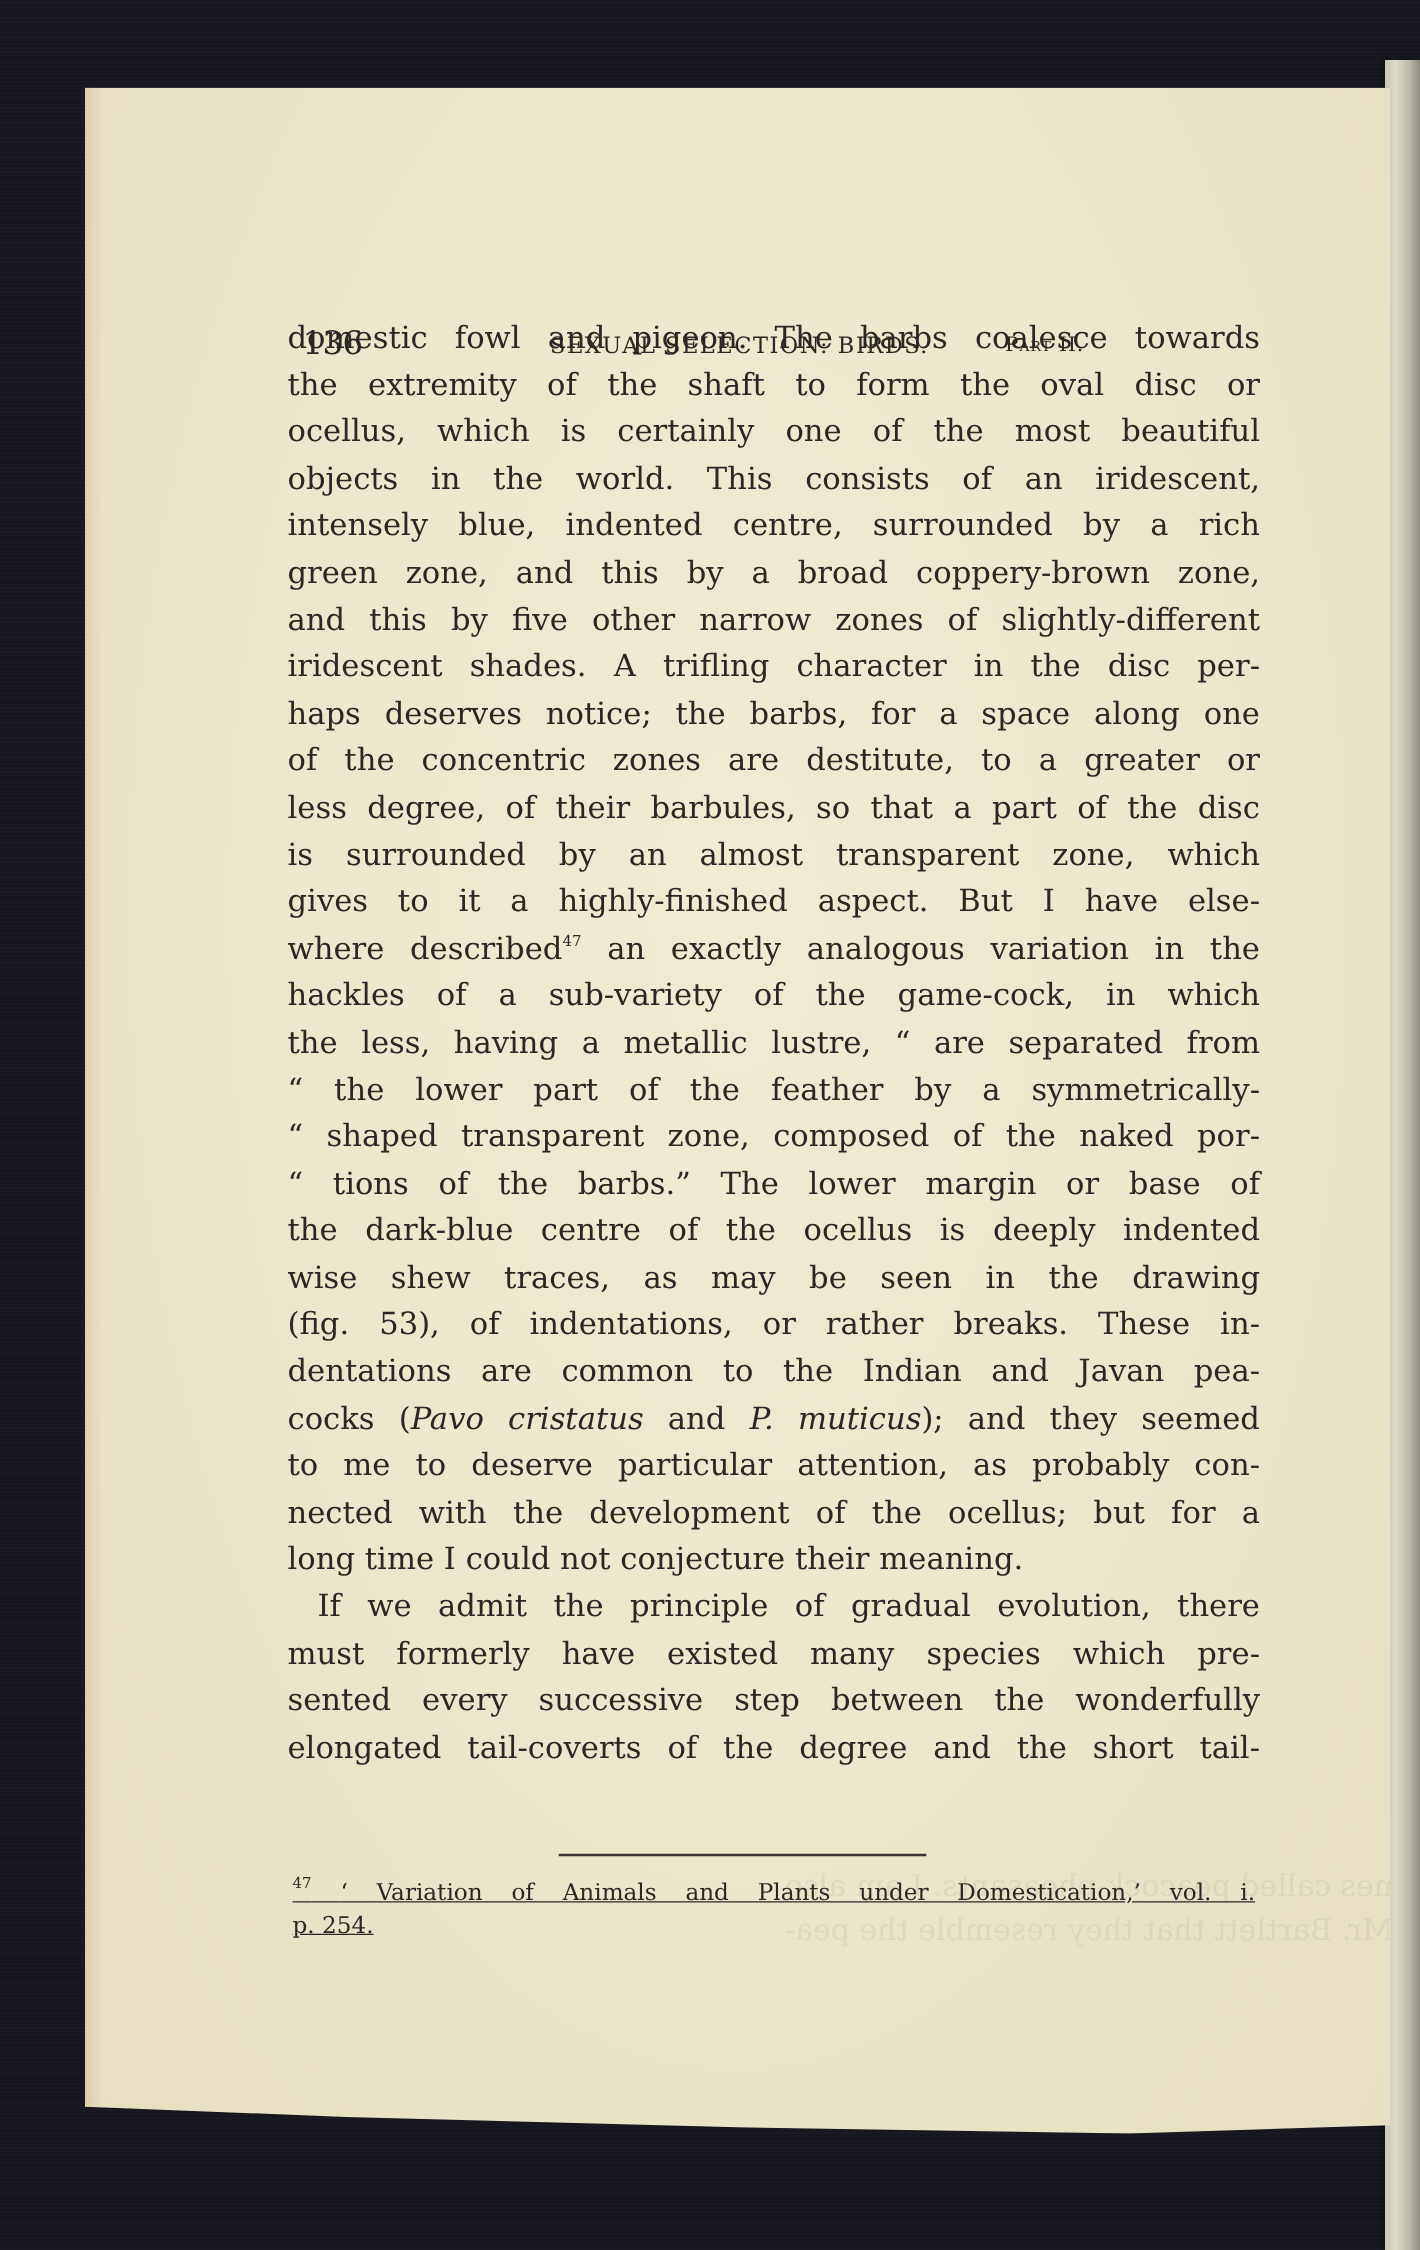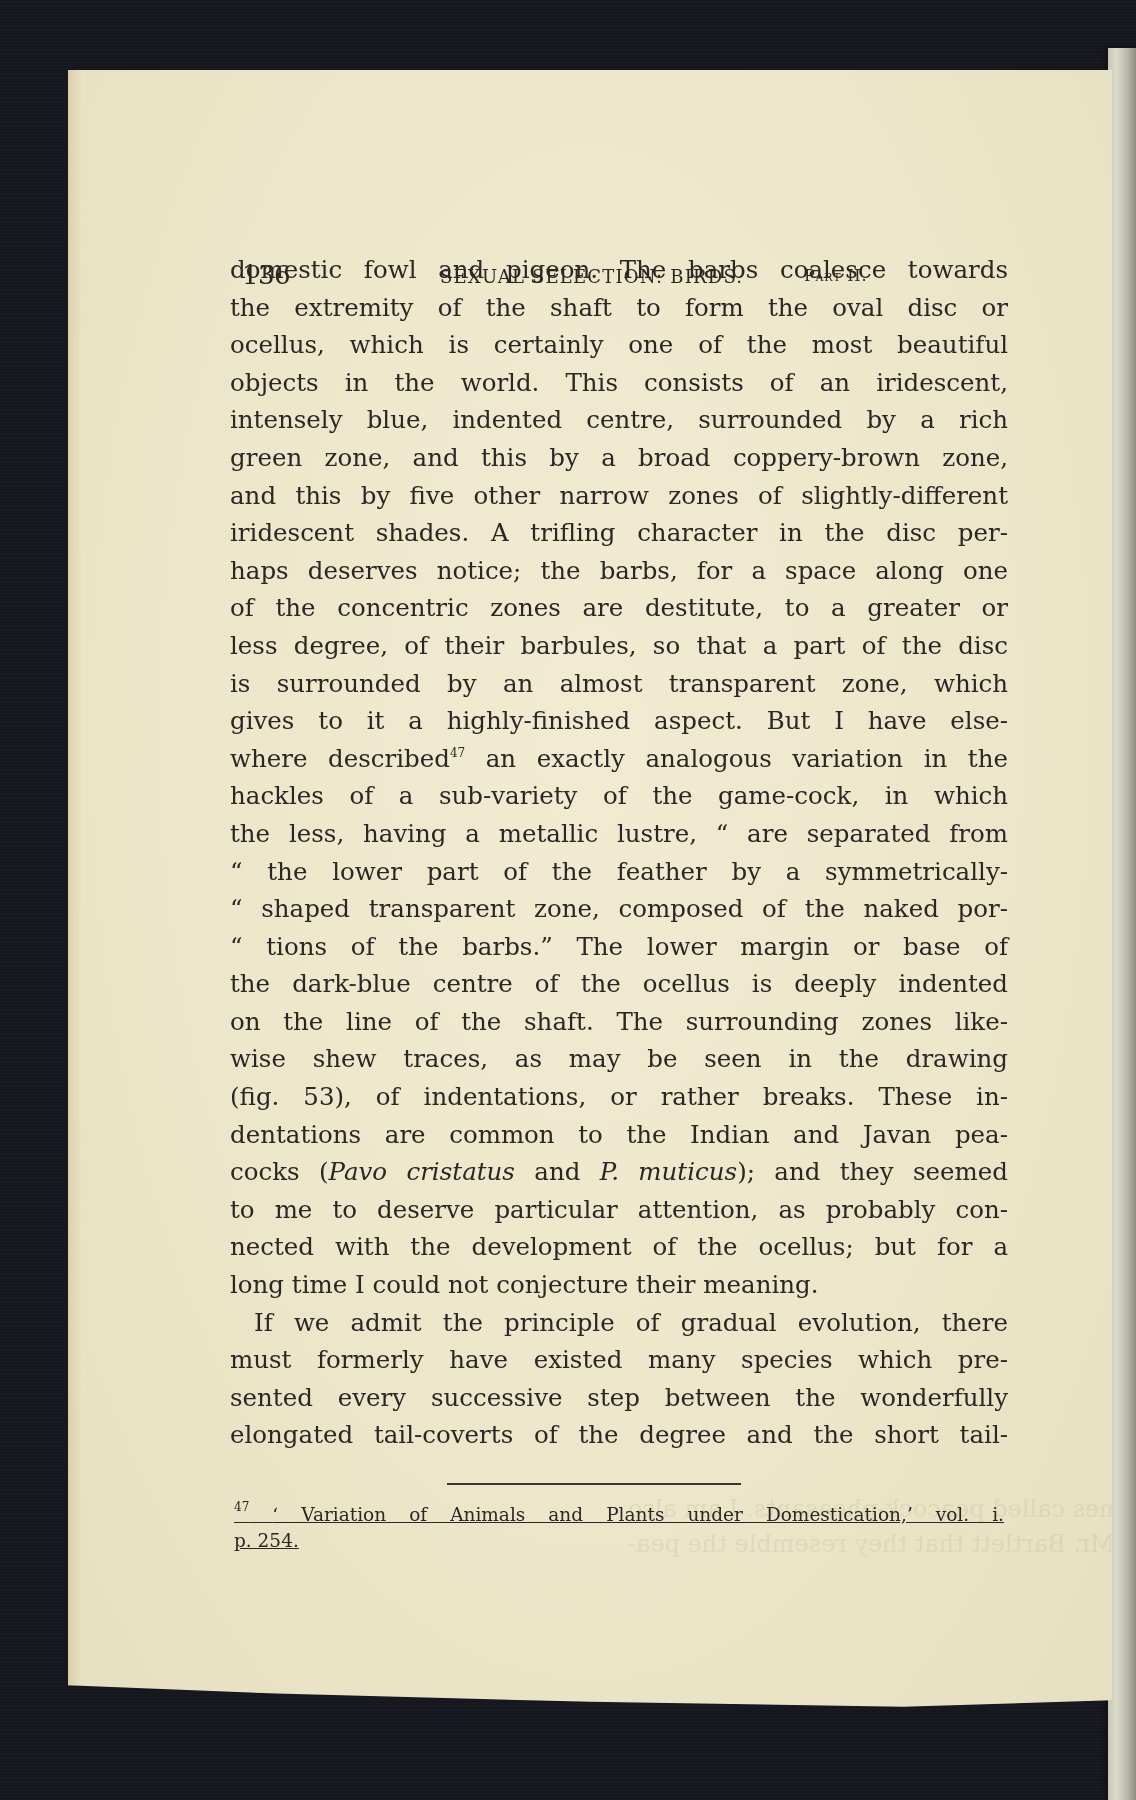--- a/index.html
+++ b/index.html
@@ -182,21 +182,20 @@
     <span class="line">less degree, of their barbules, so that a part of the disc</span>
     <span class="line">is surrounded by an almost transparent zone, which</span>
     <span class="line">gives to it a highly-finished aspect.  But I have else-</span>
     <span class="line"><span>where described</span><sup>47</sup><span> an exactly analogous variation in the</span></span>
     <span class="line">hackles of a sub-variety of the game-cock, in which</span>
     <span class="line">the less, having a metallic lustre, “ are separated from</span>
     <span class="line">“ the lower part of the feather by a symmetrically-</span>
     <span class="line">“ shaped transparent zone, composed of the naked por-</span>
     <span class="line">“ tions of the barbs.”  The lower margin or base of</span>
     <span class="line">the dark-blue centre of the ocellus is deeply indented</span>
-    <span class="line">on the line of the shaft.  The surrounding zones like-</span>
     <span class="line">wise shew traces, as may be seen in the drawing</span>
     <span class="line">(fig. 53), of indentations, or rather breaks.  These in-</span>
     <span class="line">dentations are common to the Indian and Javan pea-</span>
     <span class="line"><span>cocks (</span><em>Pavo cristatus</em><span> and </span><em>P. muticus</em><span>); and they seemed</span></span>
     <span class="line">to me to deserve particular attention, as probably con-</span>
     <span class="line">nected with the development of the ocellus; but for a</span>
     <span class="line last">long time I could not conjecture their meaning.</span>
     <span class="line indent">If we admit the principle of gradual evolution, there</span>
     <span class="line">must formerly have existed many species which pre-</span>
     <span class="line">sented every successive step between the wonderfully</span>

